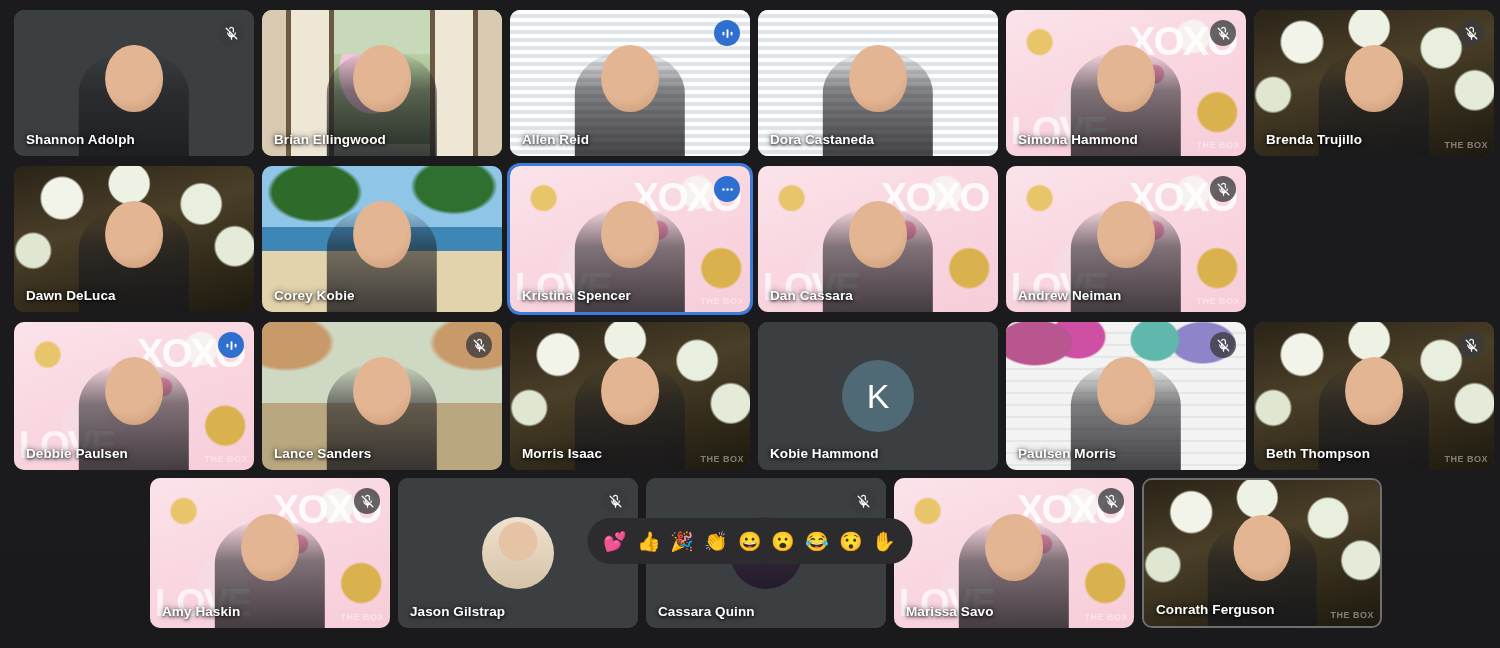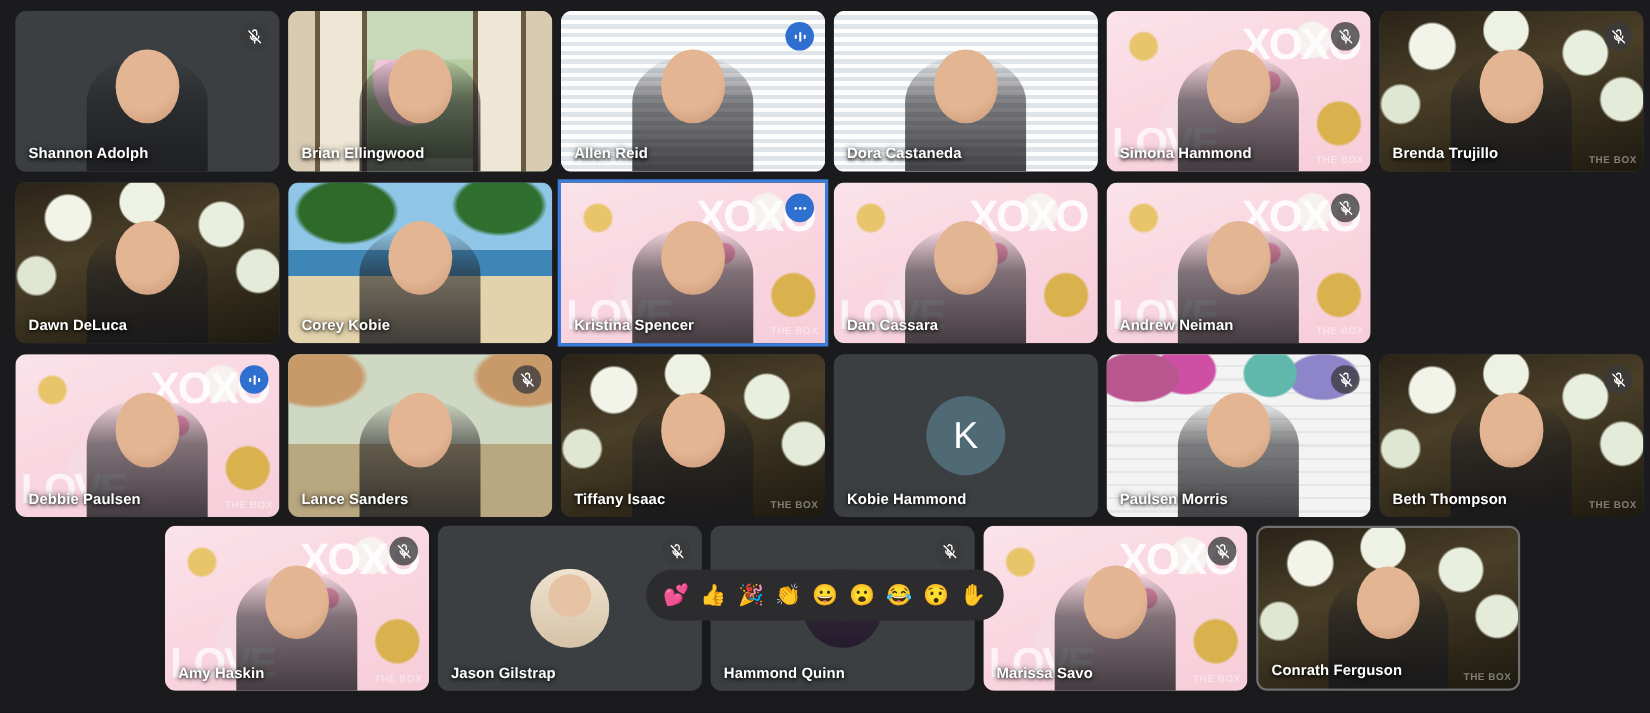--- a/index.html
+++ b/index.html
@@ -38,21 +38,21 @@
     width: 240px;
     height: 100%;
     border-radius: 10px;
     overflow: hidden;
     background: #3a3e40;
     flex: 0 0 auto;
   }
   .tile.active {
     outline: 3px solid #3b7ddd;
     outline-offset: 0px;
-    border-radius: 0;
+    border-radius: 10px;
   }
   .tile.framed { border: 2px solid #6f6f6f; }
 
   
   .vid {
     position: absolute;
     inset: 0;
     background-size: cover;
     background-position: center;
   }
@@ -442,21 +442,21 @@
             </svg>
           </div>
           <div class="name">Lance Sanders</div>
         </div>
         <div class="tile">
           <div class="vid bg-flowers"></div>
           <div class="person">
             <div class="head"></div>
           </div>
           <div class="wm">THE BOX</div>
-          <div class="name">Tiffany Isaac</div>
+          <div class="name">Morris Isaac</div>
         </div>
         <div class="tile">
           <div class="avatar-wrap">
             <div class="avatar-initial">K</div>
           </div>
           <div class="name">Kobie Hammond</div>
         </div>
         <div class="tile">
           <div class="vid bg-balloons"></div>
           <div class="person">
@@ -534,21 +534,21 @@
           </div>
           <div class="badge mute">
             <svg width="15" height="15" viewBox="0 0 24 24" fill="none" stroke="#ffffff" stroke-width="2" stroke-linecap="round">
               <path d="M15 9.3V5a3 3 0 0 0-5.9-.7"></path>
               <path d="M9 9v3a3 3 0 0 0 4.6 2.5"></path>
               <path d="M18 11a6 6 0 0 1-.8 3M6 11a6 6 0 0 0 9 5.2"></path>
               <line x1="12" y1="18" x2="12" y2="21"></line>
               <line x1="3.5" y1="3.5" x2="20.5" y2="20.5"></line>
             </svg>
           </div>
-          <div class="name">Hammond Quinn</div>
+          <div class="name">Cassara Quinn</div>
         </div>
         <div class="tile">
           <div class="vid bg-valentine"></div>
           <div class="person">
             <div class="head"></div>
           </div>
           <div class="wm">THE BOX</div>
           <div class="badge mute">
             <svg width="15" height="15" viewBox="0 0 24 24" fill="none" stroke="#ffffff" stroke-width="2" stroke-linecap="round">
               <path d="M15 9.3V5a3 3 0 0 0-5.9-.7"></path>

